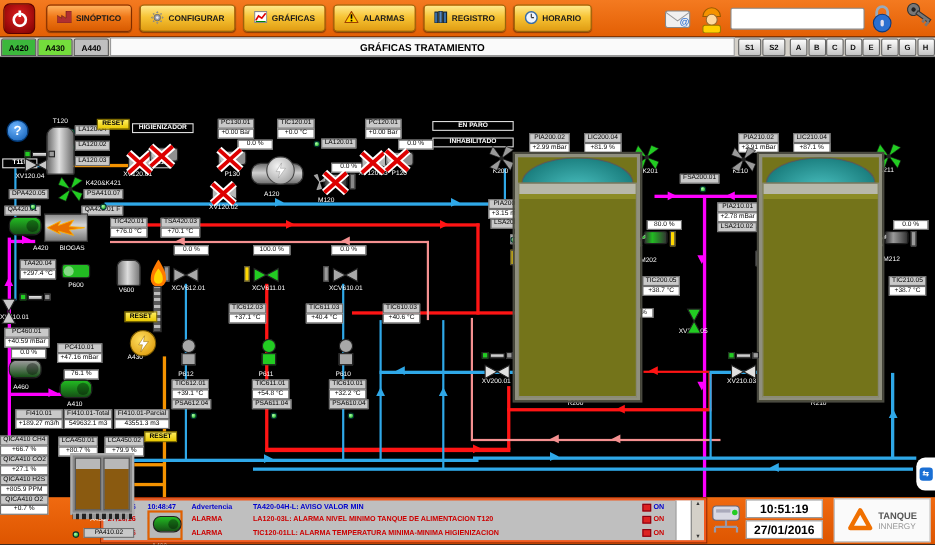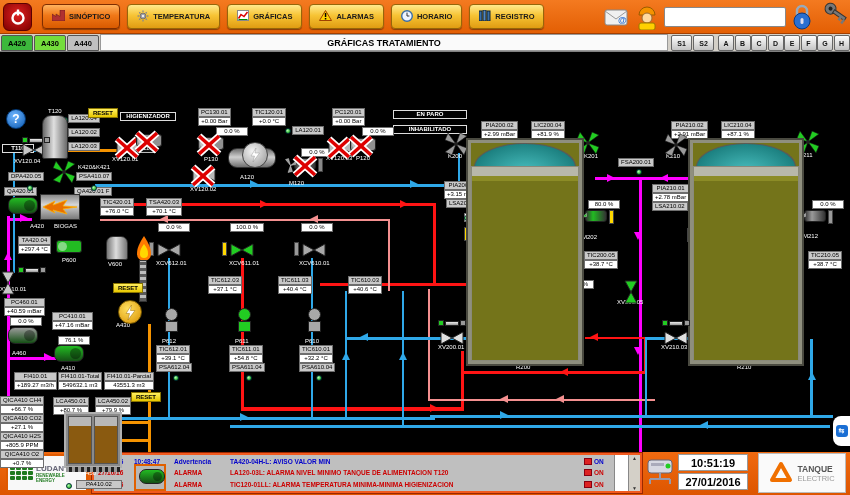--- a/index.html
+++ b/index.html
@@ -99,53 +99,53 @@
               <path d="M0,11 V4 l4,2.5 V4 l4,2.5 V0 h5 v11 z" fill="#b03030" stroke="#5a1a1a" stroke-width="0.5"></path>
             </svg></span>
           <span>SINÓPTICO</span>
         </div>
         <div class="mbtn">
           <span><svg width="12" height="12" viewBox="0 0 20 20">
               <path d="M10 0l2 3h-4zM10 20l2-3h-4zM0 10l3-2v4zM20 10l-3-2v4zM3 3l3.5 1-2.5 2.5zM17 3l-1 3.5L13.5 4zM3 17l3.5-1L4 13.5zM17 17l-3.5-1 2.5-2.5z" fill="#8a8a8a"></path>
               <circle cx="10" cy="10" r="5" fill="#9a9aa2" stroke="#555"></circle>
               <circle cx="10" cy="10" r="2" fill="#eee"></circle>
             </svg></span>
-          <span>TEMPERATURA</span>
+          <span>CONFIGURAR</span>
         </div>
         <div class="mbtn">
           <span><svg width="12" height="11">
               <rect x="0.5" y="0.5" width="11" height="10" fill="#fff" stroke="#888"></rect>
               <polyline points="1.5,8.5 4,4.5 7,6.5 10.5,2" fill="none" stroke="#d00" stroke-width="1.5"></polyline>
               <line x1="1.5" y1="9.5" x2="10.5" y2="9.5" stroke="#080"></line>
             </svg></span>
           <span>GRÁFICAS</span>
         </div>
         <div class="mbtn">
           <span><svg width="13" height="11">
               <polygon points="6.5,0.5 12.5,10.5 0.5,10.5" fill="#ffd000" stroke="#a04000"></polygon>
               <rect x="5.8" y="3" width="1.5" height="4" fill="#000"></rect>
               <rect x="5.8" y="8" width="1.5" height="1.5" fill="#000"></rect>
             </svg></span>
           <span>ALARMAS</span>
         </div>
         <div class="mbtn">
+          <span><svg width="12" height="11">
+              <rect x="0" y="1" width="3" height="10" fill="#3a6ea5" stroke="#123"></rect>
+              <rect x="4" y="0" width="3" height="11" fill="#5588c0" stroke="#123"></rect>
+              <rect x="8" y="1" width="3" height="10" fill="#3a6ea5" stroke="#123"></rect>
+            </svg></span>
+          <span>REGISTRO</span>
+        </div>
+        <div class="mbtn">
           <span><svg width="12" height="12">
               <circle cx="6" cy="6" r="5.3" fill="#eef4ff" stroke="#3a6ea5" stroke-width="1.4"></circle>
               <line x1="6" y1="6" x2="6" y2="2.6" stroke="#333"></line>
               <line x1="6" y1="6" x2="8.4" y2="6" stroke="#333"></line>
             </svg></span>
           <span>HORARIO</span>
-        </div>
-        <div class="mbtn">
-          <span><svg width="12" height="11">
-              <rect x="0" y="1" width="3" height="10" fill="#3a6ea5" stroke="#123"></rect>
-              <rect x="4" y="0" width="3" height="11" fill="#5588c0" stroke="#123"></rect>
-              <rect x="8" y="1" width="3" height="10" fill="#3a6ea5" stroke="#123"></rect>
-            </svg></span>
-          <span>REGISTRO</span>
         </div>
       </div>
     <div class="hright">
       <svg width="26" height="20">
           <rect x="1" y="3" width="22" height="15" rx="2" fill="#f0f0f0" stroke="#888"></rect>
           <path d="M1,4 L12,12 L23,4" fill="none" stroke="#999"></path>
           <text x="14" y="16" font-size="9" fill="#2a6fd0" font-weight="bold">@</text>
         </svg>
       <svg width="24" height="26">
           <path d="M4,11 a8,8 0 0 1 16,0 z" fill="#f59300" stroke="#9a5a00"></path>
@@ -890,42 +890,20 @@
         <div class="help" style="left:0;top:0">?</div>
       </div>
       <div class="dev" style="left: 833px; top: 364px;">
         <div class="tvtab" style="left:0;top:0">
           <div class="tvsq">⇆</div>
         </div>
       </div>
     </div>
 
   <div class="ftr">
-    <div class="ludan">
-      <div class="lblocks">
-          <i></i>
-          <i></i>
-          <i></i>
-          <i></i>
-          <i></i>
-          <i></i>
-          <i></i>
-          <i></i>
-          <i></i>
-          <i></i>
-          <i></i>
-          <i></i>
-        </div>
-      <div>
-        <div style="font-size:8px;font-weight:bold;color:#667">
-          <span>LUDAN</span>
-        </div>
-        <div style="font-size:4.5px;color:#1f7a1f;font-weight:bold">RENEWABLE ENERGY</div>
-      </div>
-    </div>
     <div class="alarms">
       <div class="alrows" id="alrows">
           <div class="alrow" style="color: rgb(0, 0, 204);">
             <span class="c1">27/10/16</span>
             <span class="c2">10:48:47</span>
             <span class="c3">Advertencia</span>
             <span class="c4">TA420-04H-L: AVISO VALOR MIN</span>
             <span class="ic"></span>
             <span class="on">ON</span>
           </div>
@@ -962,18 +940,18 @@
         <line x1="25" y1="21" x2="25" y2="26" stroke="#99a" stroke-width="2"></line>
       </svg>
     <div class="clockbox" style="left:678px;top:2px;width:70px;height:17px">10:51:19</div>
     <div class="clockbox" style="left:678px;top:21px;width:70px;height:17px">27/01/2016</div>
     <div class="innergy">
       <svg width="24" height="24">
           <path d="M12,3 L21,19 H3 Z" fill="none" stroke="#f07000" stroke-width="4" stroke-linejoin="round"></path>
         </svg>
       <div>
         <div style="font-size:8.5px;font-weight:bold;color:#555">TANQUE</div>
-        <div style="font-size:7.5px;color:#999">ELECTRIC</div>
+        <div style="font-size:7.5px;color:#999">INNERGY</div>
       </div>
     </div>
   </div>
 
 </div>
 
 </body></html>

